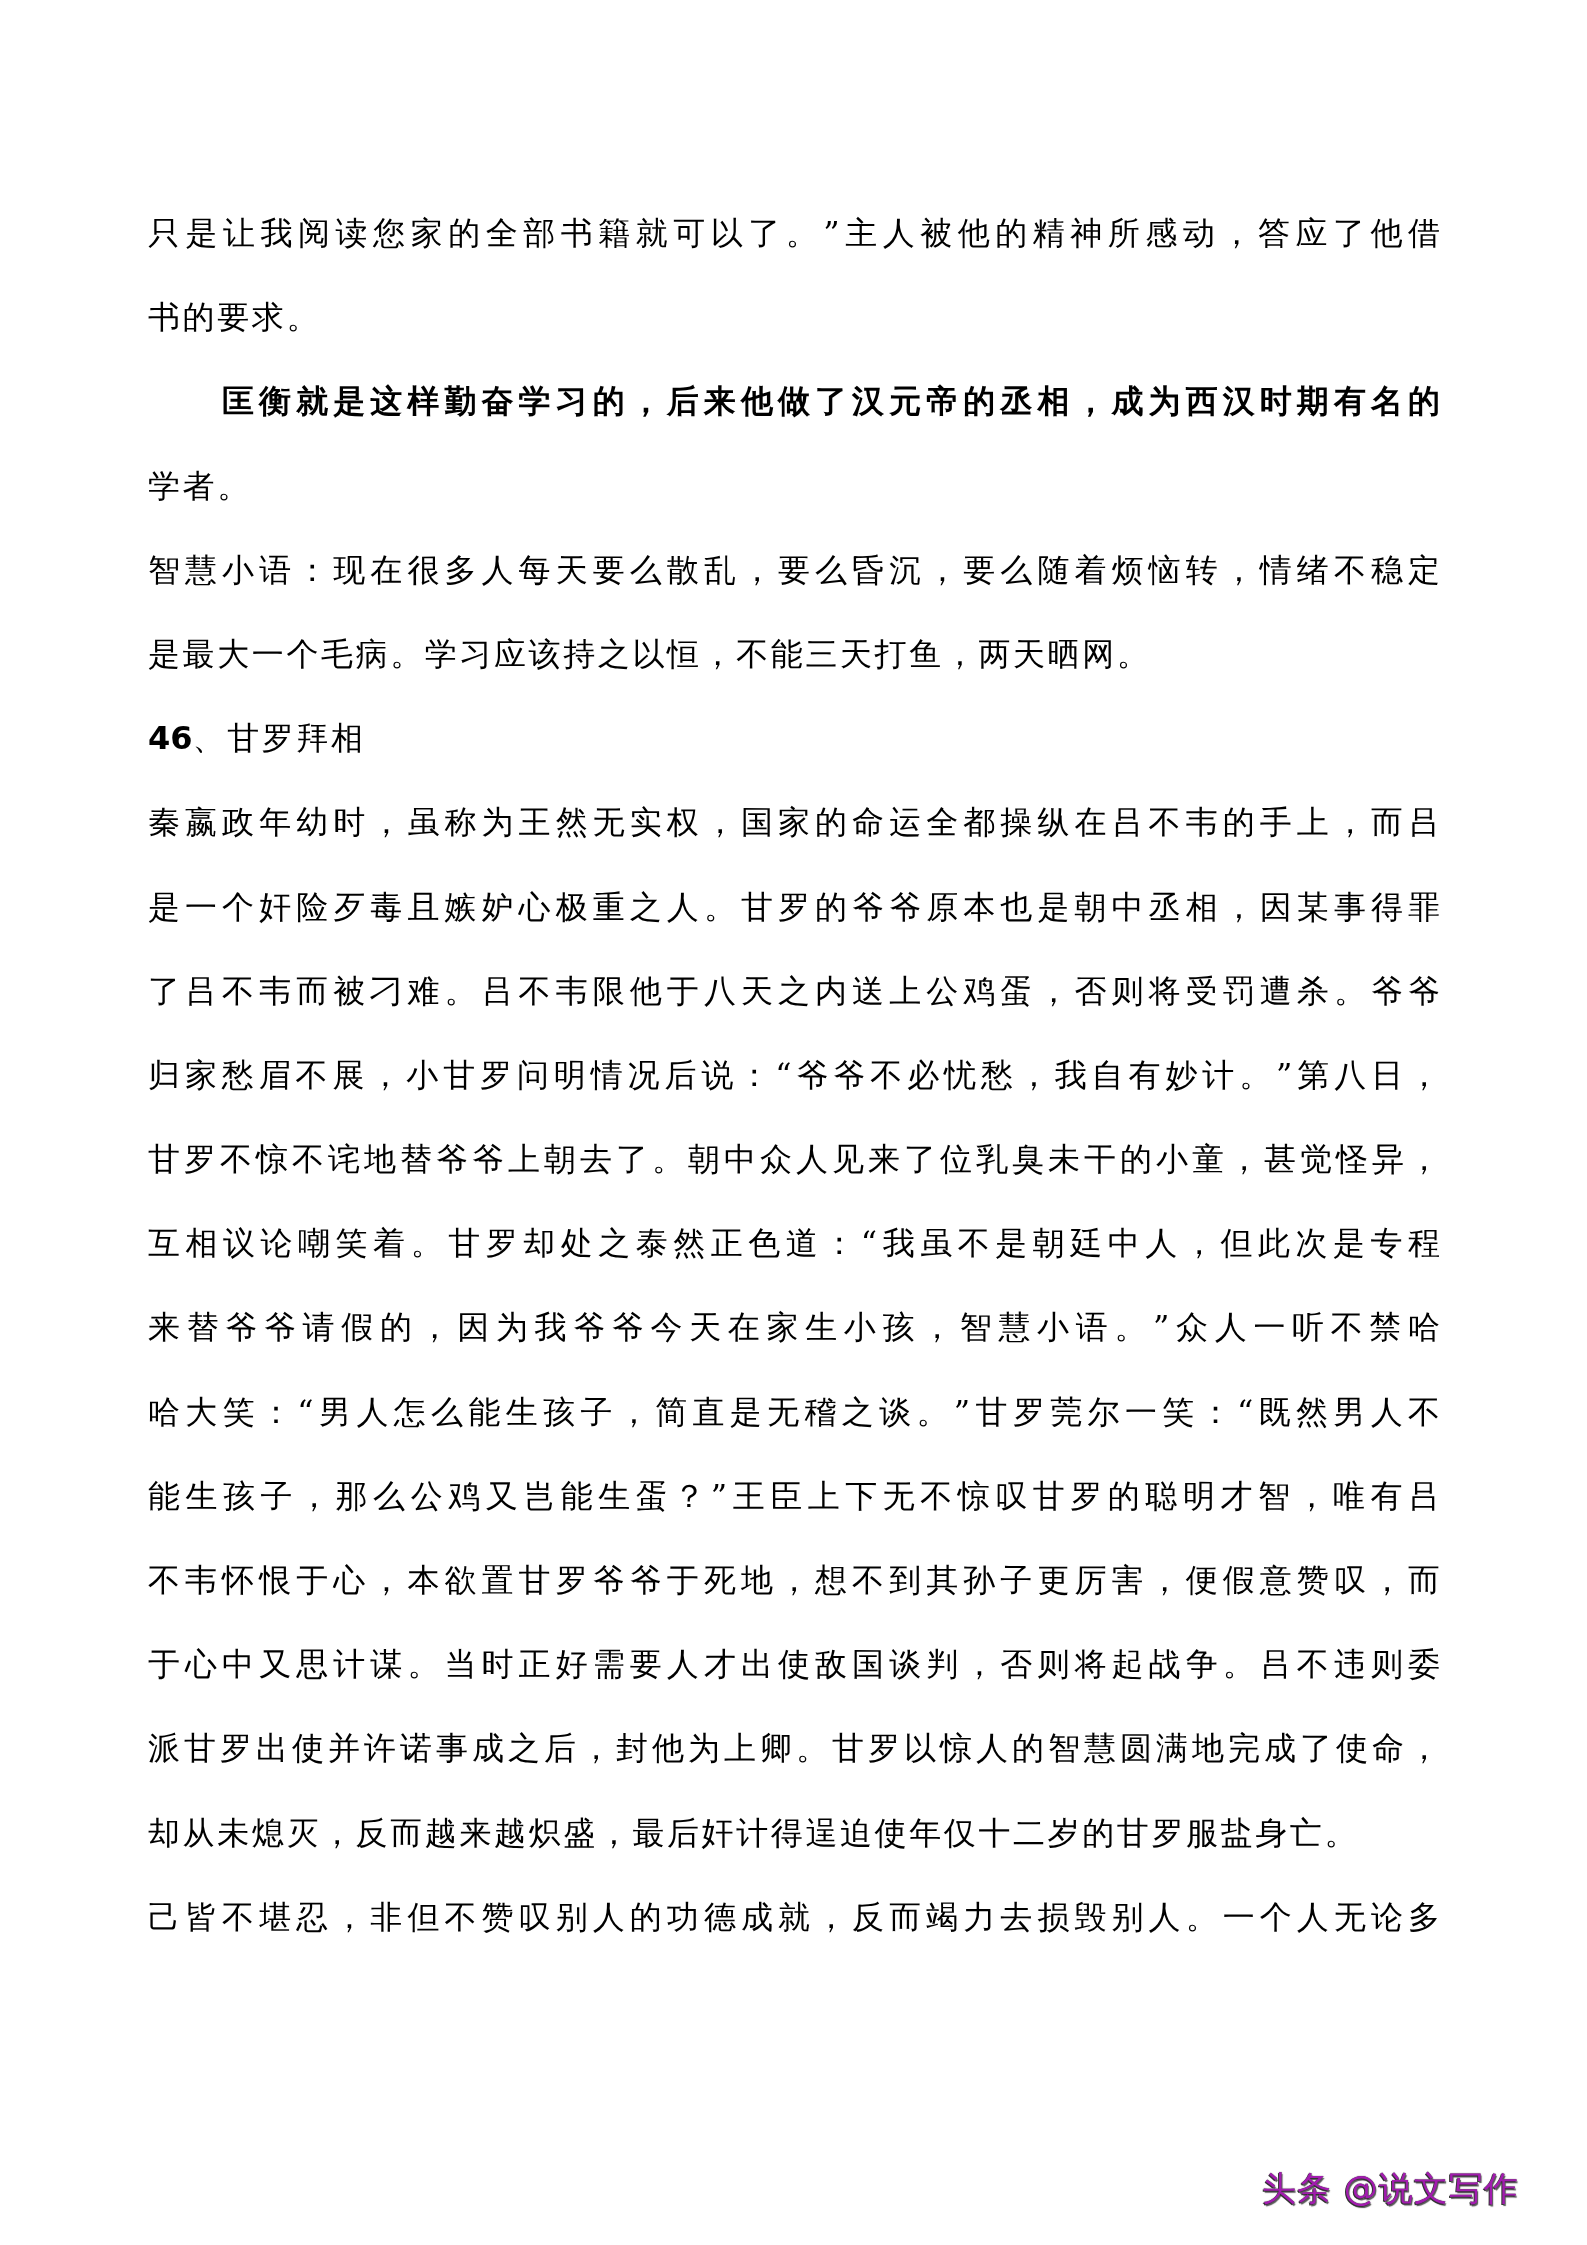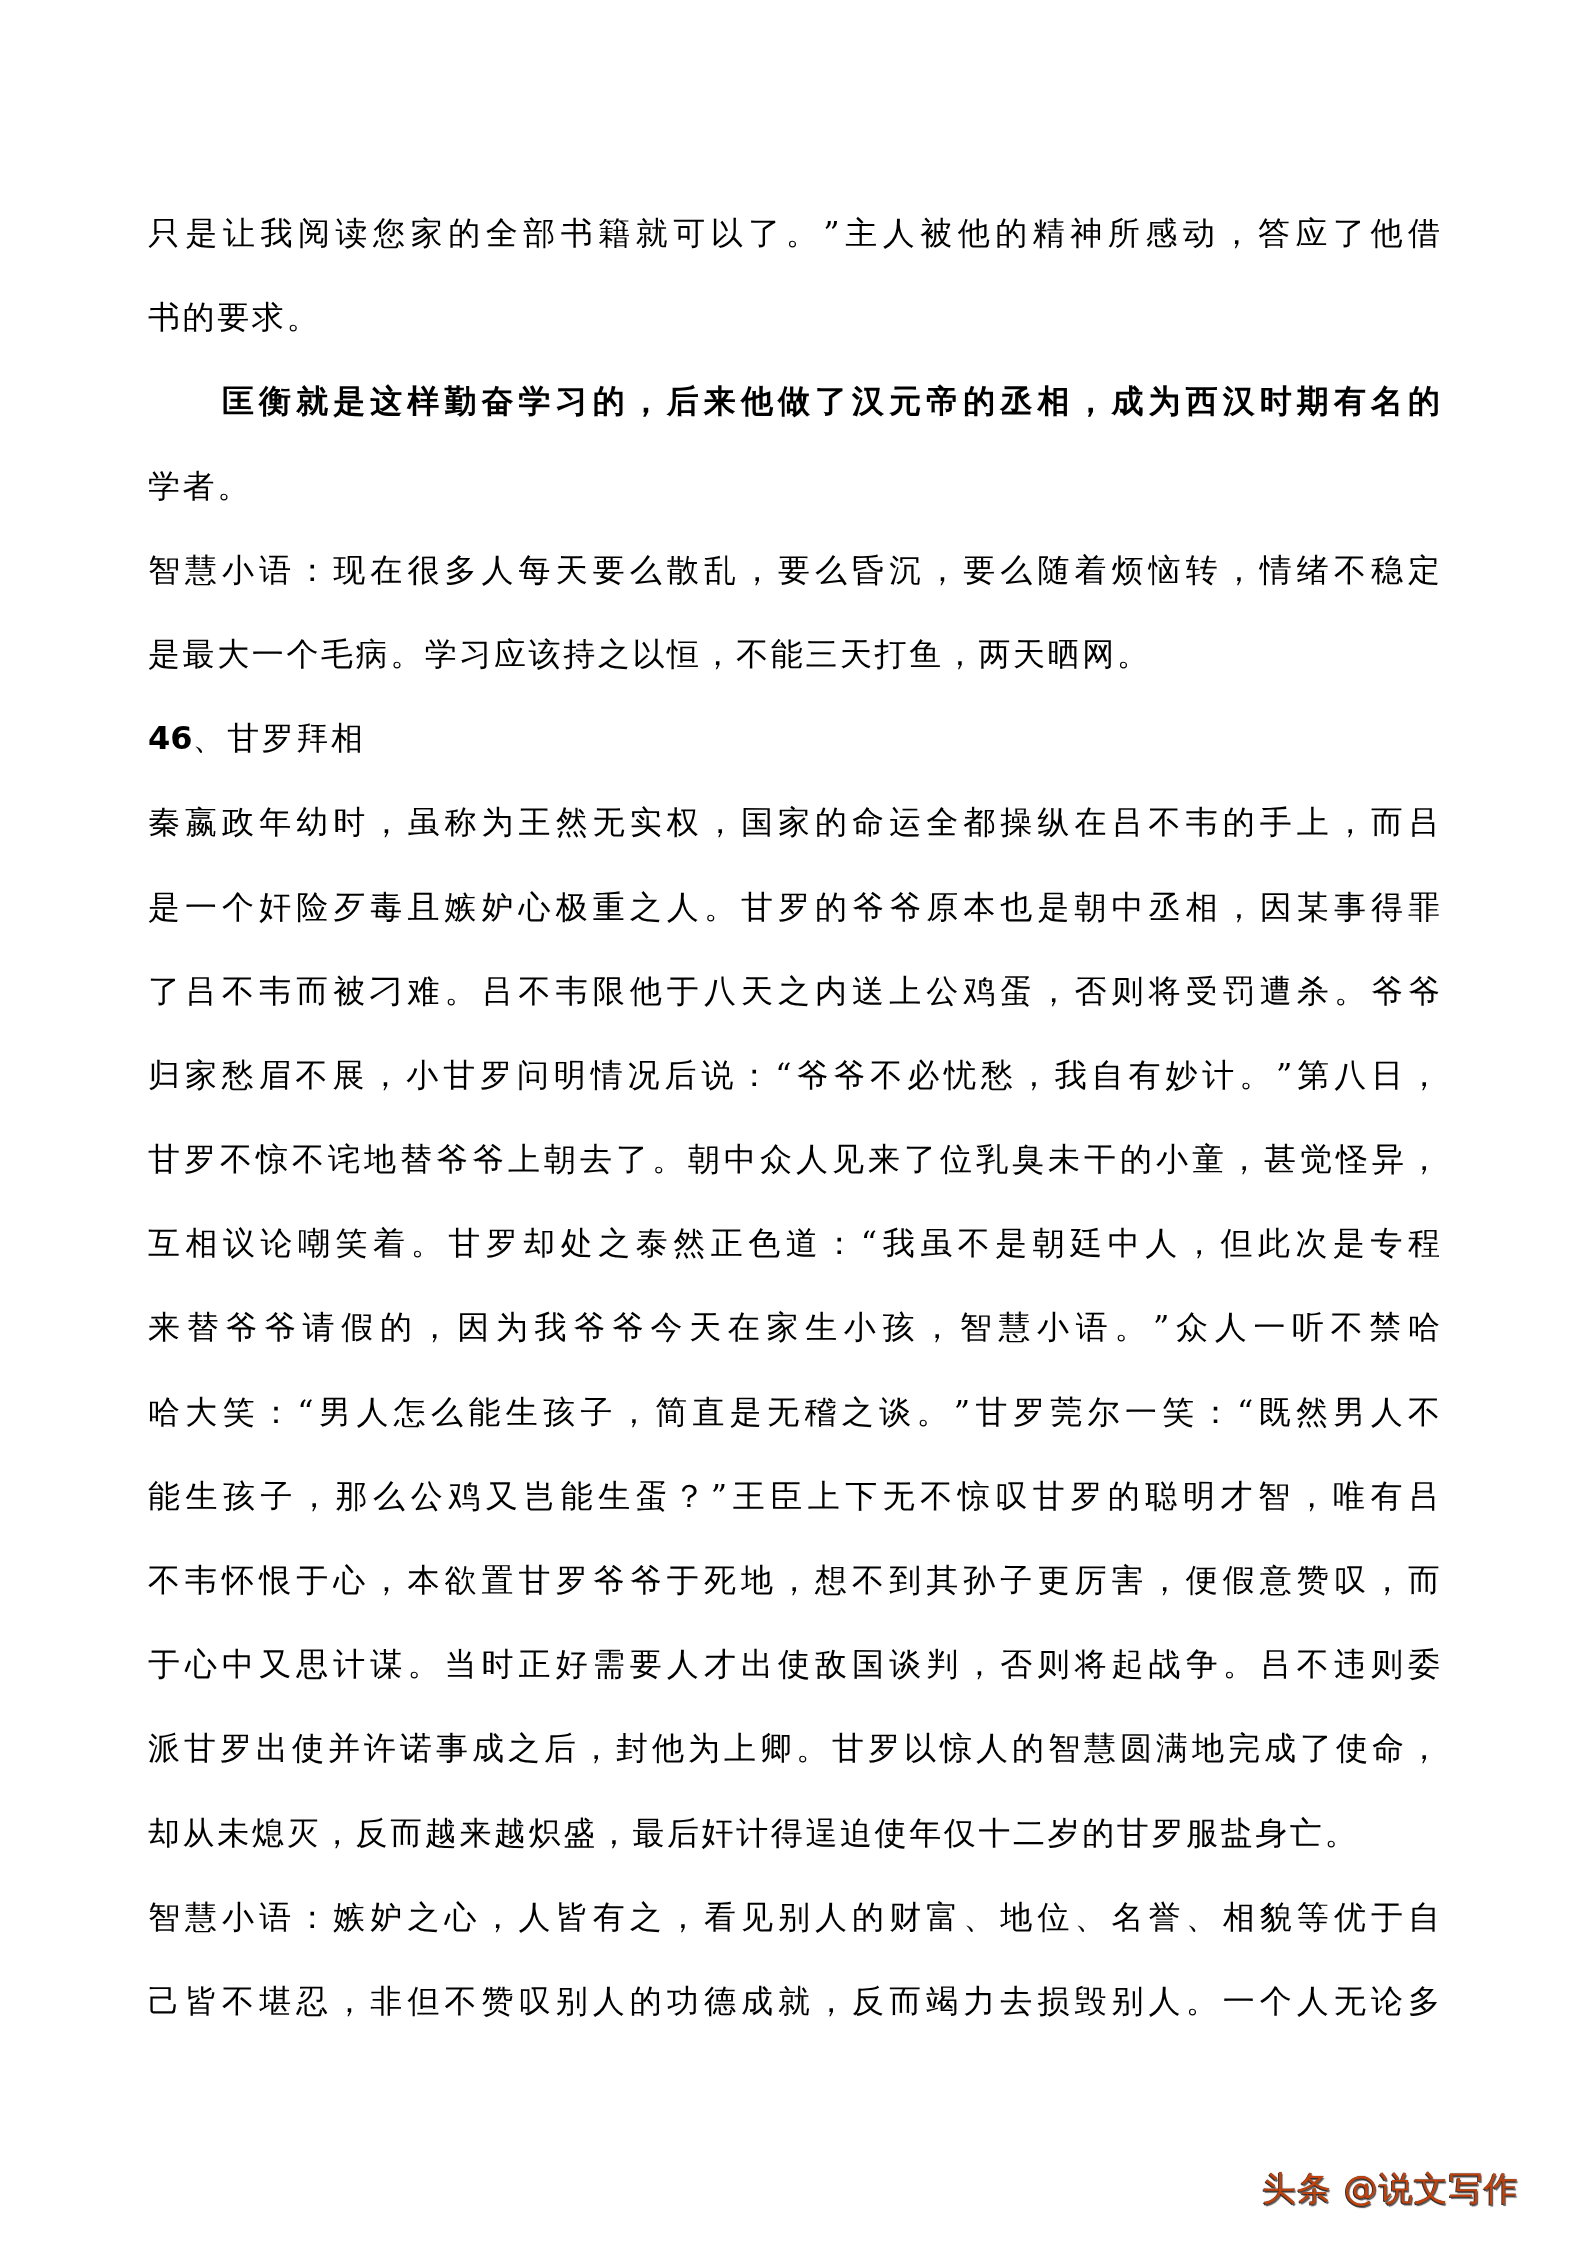--- a/index.html
+++ b/index.html
@@ -42,21 +42,21 @@
       font-family: "DejaVu Sans", "Liberation Sans", sans-serif;
       font-weight: bold;
       letter-spacing: 0;
     }
     .watermark {
       position: absolute;
       left: 1262px;
       top: 2166px;
       font-family: "DejaVu Sans", "Liberation Sans", sans-serif;
       font-size: 34px;
-      color: #c2410c;
+      color: #a21caf;
       text-shadow: -1px 1px 0 #333, 1px 2px 1px #555, 0 0 1px #222;
       white-space: nowrap;
       letter-spacing: 1px;
     }
   </style>
 </head>
 <body>
 
 <div class="page">
   <div class="line">只是让我阅读您家的全部书籍就可以了。”主人被他的精神所感动，答应了他借</div>
@@ -72,17 +72,16 @@
   <div class="line">归家愁眉不展，小甘罗问明情况后说：“爷爷不必忧愁，我自有妙计。”第八日，</div>
   <div class="line">甘罗不惊不诧地替爷爷上朝去了。朝中众人见来了位乳臭未干的小童，甚觉怪异，</div>
   <div class="line">互相议论嘲笑着。甘罗却处之泰然正色道：“我虽不是朝廷中人，但此次是专程</div>
   <div class="line">来替爷爷请假的，因为我爷爷今天在家生小孩，智慧小语。”众人一听不禁哈</div>
   <div class="line">哈大笑：“男人怎么能生孩子，简直是无稽之谈。”甘罗莞尔一笑：“既然男人不</div>
   <div class="line">能生孩子，那么公鸡又岂能生蛋？”王臣上下无不惊叹甘罗的聪明才智，唯有吕</div>
   <div class="line">不韦怀恨于心，本欲置甘罗爷爷于死地，想不到其孙子更厉害，便假意赞叹，而</div>
   <div class="line">于心中又思计谋。当时正好需要人才出使敌国谈判，否则将起战争。吕不违则委</div>
   <div class="line">派甘罗出使并许诺事成之后，封他为上卿。甘罗以惊人的智慧圆满地完成了使命，</div>
   <div class="line last">却从未熄灭，反而越来越炽盛，最后奸计得逞迫使年仅十二岁的甘罗服盐身亡。</div>
-  <div class="line">智慧小语：嫉妒之心，人皆有之，看见别人的财富、地位、名誉、相貌等优于自</div>
   <div class="line">己皆不堪忍，非但不赞叹别人的功德成就，反而竭力去损毁别人。一个人无论多</div>
 </div>
 
 <div class="watermark">头条 @说文写作</div>
 
 </body></html>

